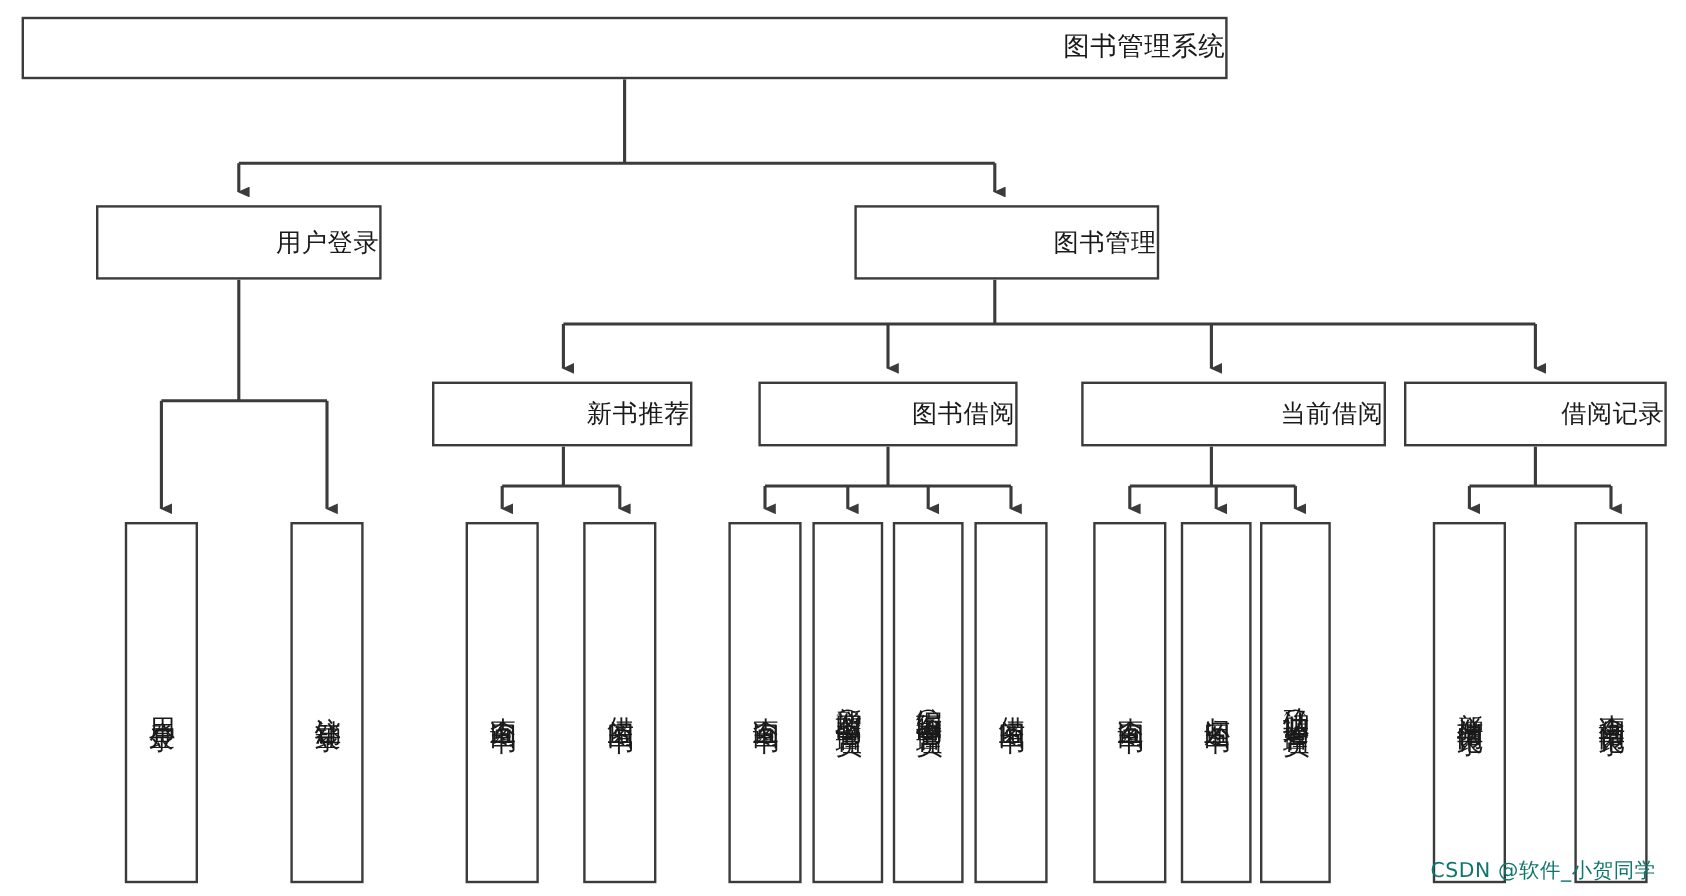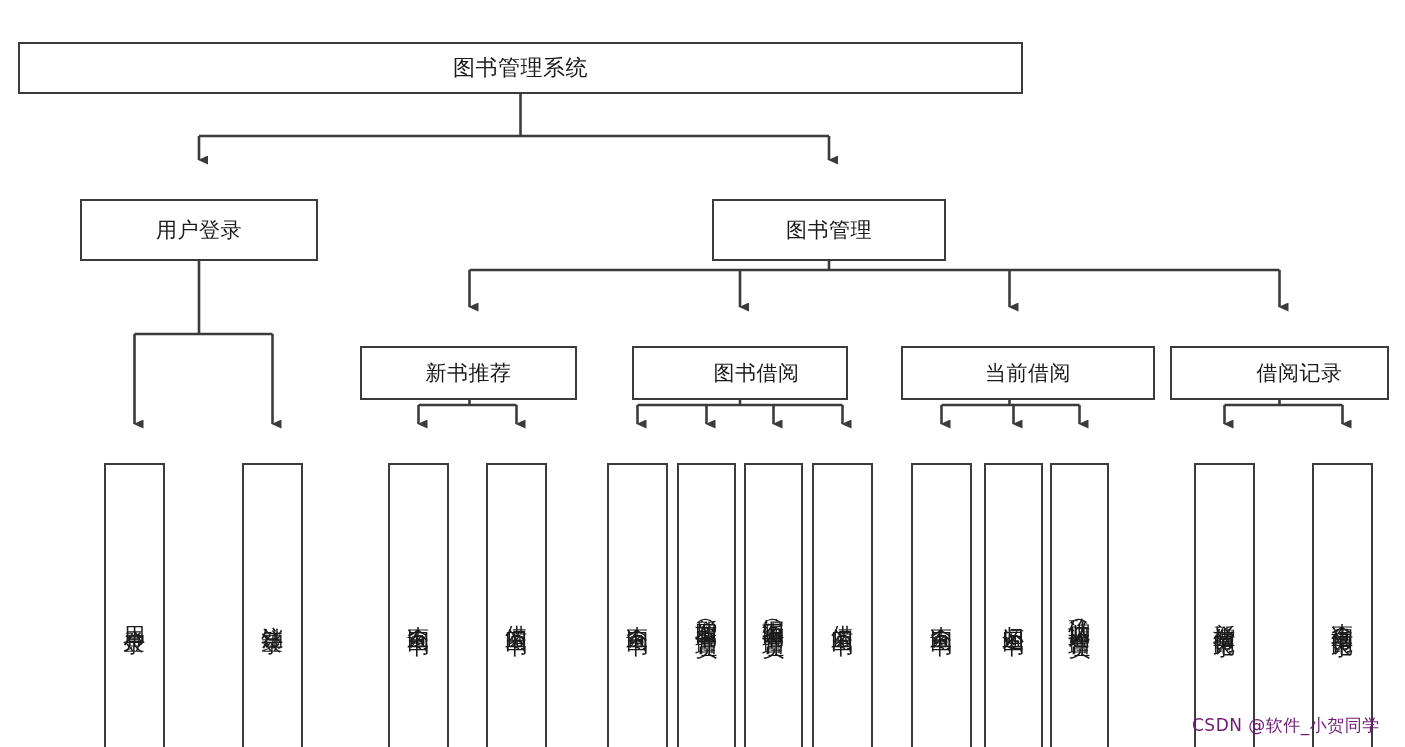--- a/index.html
+++ b/index.html
@@ -24,23 +24,22 @@
     width: 1405px;
     height: 747px;
   }
   .node {
     position: absolute;
     box-sizing: border-box;
     background: #ffffff;
     border: 2px solid #3b3b3b;
     display: flex;
     align-items: center;
-    justify-content: center;
+    justify-content: flex-end;
     z-index: 2;
-    margin-top: 28px;
   }
   .node .label {
     color: #1a1a1a;
     text-align: center;
     line-height: 1.18;
     letter-spacing: 0.5px;
   }
   .node.horizontal .label {
     font-size: 21px;
   }
@@ -54,21 +53,21 @@
   .node.vertical .label {
     writing-mode: vertical-rl;
     text-orientation: upright;
     font-size: 22px;
     line-height: 1.25;
     letter-spacing: 3px;
     margin: 0 auto;
   }
   .watermark {
     position: absolute;
-    color: #701a75;
+    color: #0f766e;
     font-size: 17px;
     white-space: nowrap;
     z-index: 3;
     letter-spacing: 0.5px;
   }
 </style>
 </head>
 <body>
 
 <div id="canvas">
@@ -115,21 +114,21 @@
       </g>
   </svg>
 
   <div id="node-layer">
       <div class="node horizontal root" style="left: 18px; top: 14px; width: 1005px; height: 52px;">
         <div class="label">图书管理系统</div>
       </div>
       <div class="node horizontal" style="left: 80px; top: 171px; width: 238px; height: 62px;">
         <div class="label">用户登录</div>
       </div>
-      <div class="node horizontal" style="left: 712px; top: 171px; width: 234px; height: 62px;">
+      <div class="node horizontal" style="left: 712px; top: 171px; width: 254px; height: 62px;">
         <div class="label">图书管理</div>
       </div>
       <div class="node horizontal" style="left: 360px; top: 318px; width: 217px; height: 54px;">
         <div class="label">新书推荐</div>
       </div>
       <div class="node horizontal" style="left: 632px; top: 318px; width: 216px; height: 54px; padding-left: 33px;">
         <div class="label">图书借阅</div>
       </div>
       <div class="node horizontal" style="left: 901px; top: 318px; width: 254px; height: 54px;">
         <div class="label">当前借阅</div>

